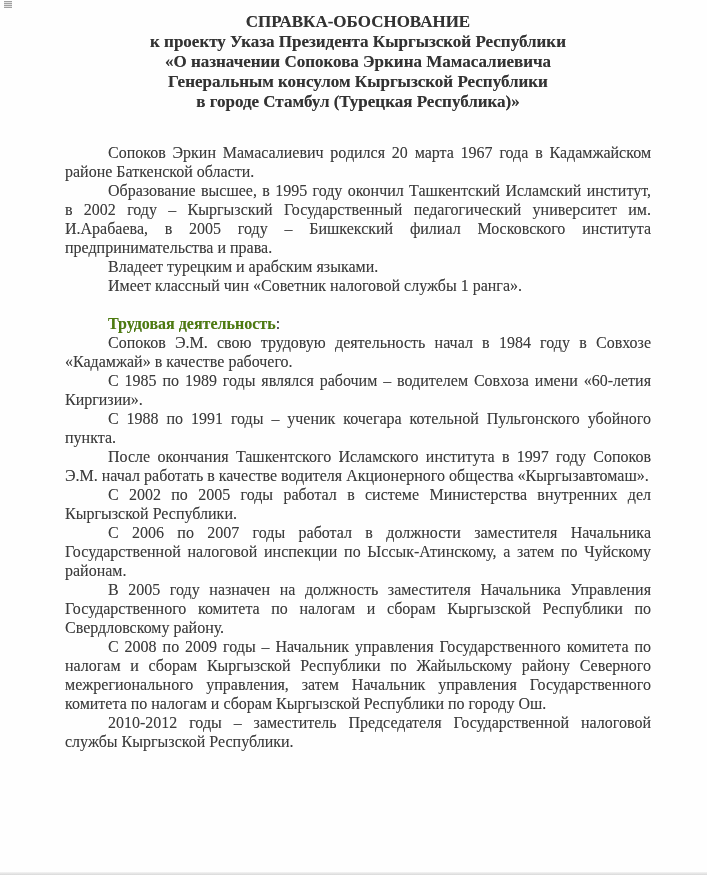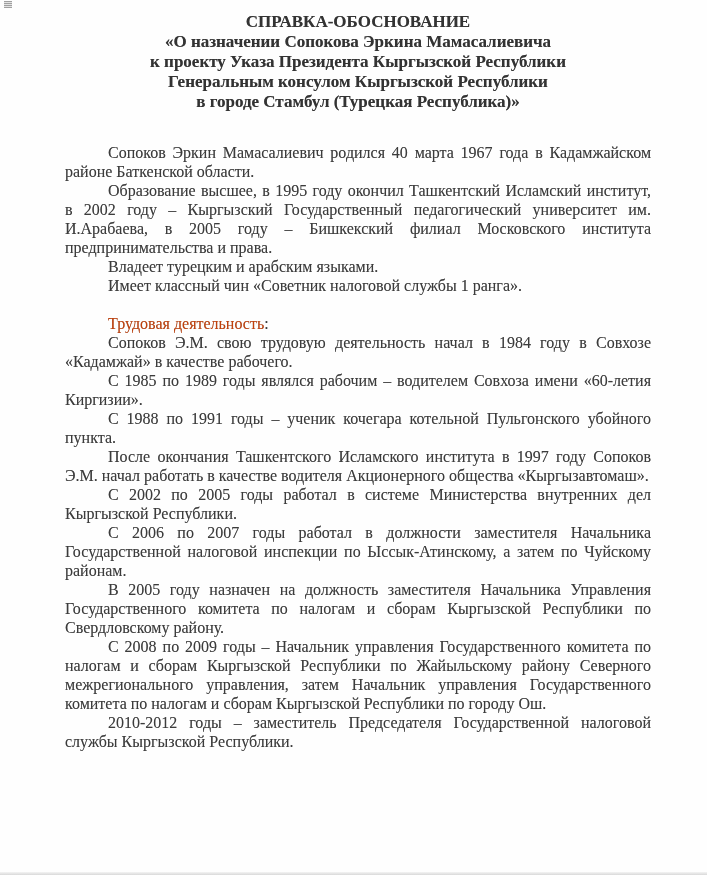--- a/index.html
+++ b/index.html
@@ -51,22 +51,22 @@
     padding: 0;
     text-indent: 43px;
   }
   .section-heading {
     margin: 19px 0 0 0;
     text-indent: 43px;
     font-size: 16px;
     line-height: 19px;
   }
   .section-heading .head-bold {
-    font-weight: normal;
-    color: #c2410c;
+    font-weight: bold;
+    color: #4d7c0f;
   }
   .scan-artifact-tl {
     position: absolute;
     left: 4px;
     top: 1px;
     width: 8px;
     height: 7px;
     background: repeating-linear-gradient(0deg, #8f8f8f 0 1px, #dedede 1px 2px);
     opacity: 0.85;
   }
@@ -83,29 +83,29 @@
 <body>
 
 <div class="page">
 
   <div class="scan-artifact-tl"></div>
 
   <div class="content">
 
     <div class="title-block">
       <div class="title-line">СПРАВКА-ОБОСНОВАНИЕ</div>
+      <div class="title-line">к проекту Указа Президента Кыргызской Республики</div>
       <div class="title-line">«О назначении Сопокова Эркина Мамасалиевича</div>
-      <div class="title-line">к проекту Указа Президента Кыргызской Республики</div>
       <div class="title-line">Генеральным консулом Кыргызской Республики</div>
       <div class="title-line">в городе Стамбул (Турецкая Республика)»</div>
     </div>
 
     <div class="body-text">
 
-      <p class="para">Сопоков Эркин Мамасалиевич родился 40 марта 1967 года в Кадамжайском районе Баткенской области.</p>
+      <p class="para">Сопоков Эркин Мамасалиевич родился 20 марта 1967 года в Кадамжайском районе Баткенской области.</p>
       <p class="para">Образование высшее, в 1995 году окончил Ташкентский Исламский институт, в 2002 году – Кыргызский Государственный педагогический университет им. И.Арабаева, в 2005 году – Бишкекский филиал Московского института предпринимательства и права.</p>
       <p class="para">Владеет турецким и арабским языками.</p>
       <p class="para">Имеет классный чин «Советник налоговой службы 1 ранга».</p>
 
       <p class="section-heading"><span class="head-bold">Трудовая деятельность</span><span>:</span></p>
 
       <p class="para">Сопоков Э.М. свою трудовую деятельность начал в 1984 году в Совхозе «Кадамжай» в качестве рабочего.</p>
       <p class="para">С 1985 по 1989 годы являлся рабочим – водителем Совхоза имени «60-летия Киргизии».</p>
       <p class="para">С 1988 по 1991 годы – ученик кочегара котельной Пульгонского убойного пункта.</p>
       <p class="para">После окончания Ташкентского Исламского института в 1997 году Сопоков Э.М. начал работать в качестве водителя Акционерного общества «Кыргызавтомаш».</p>

